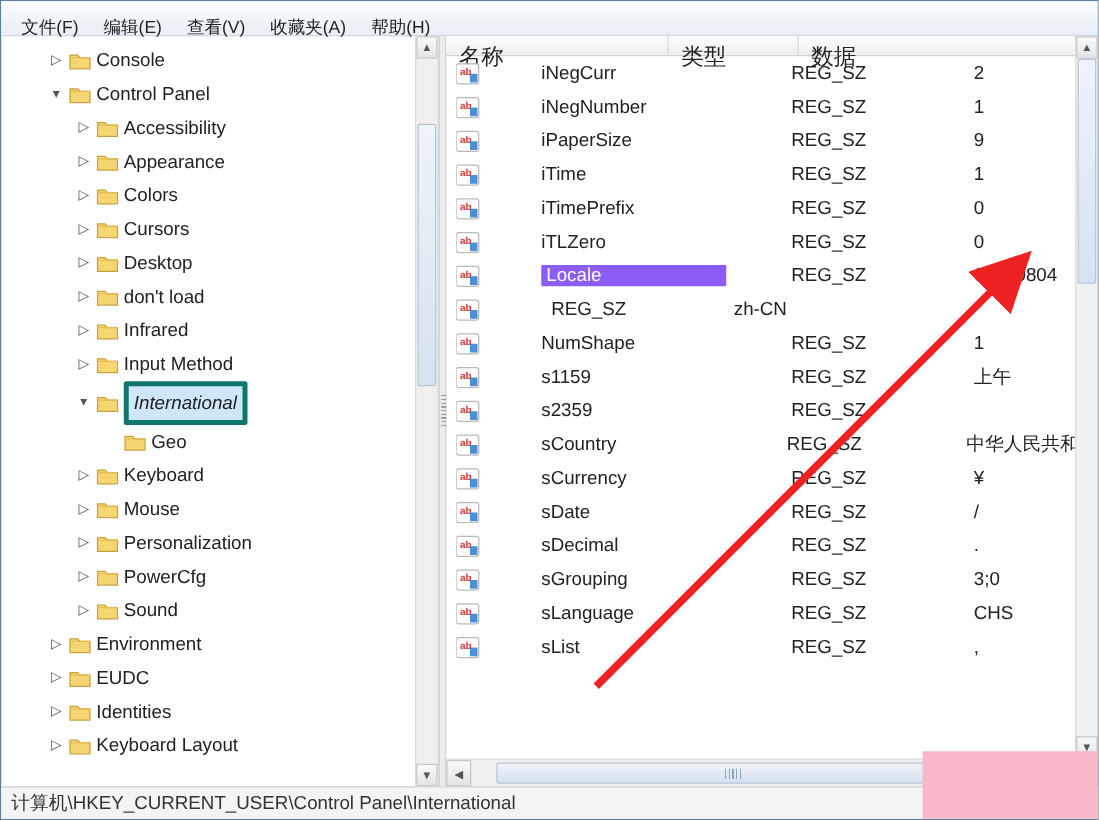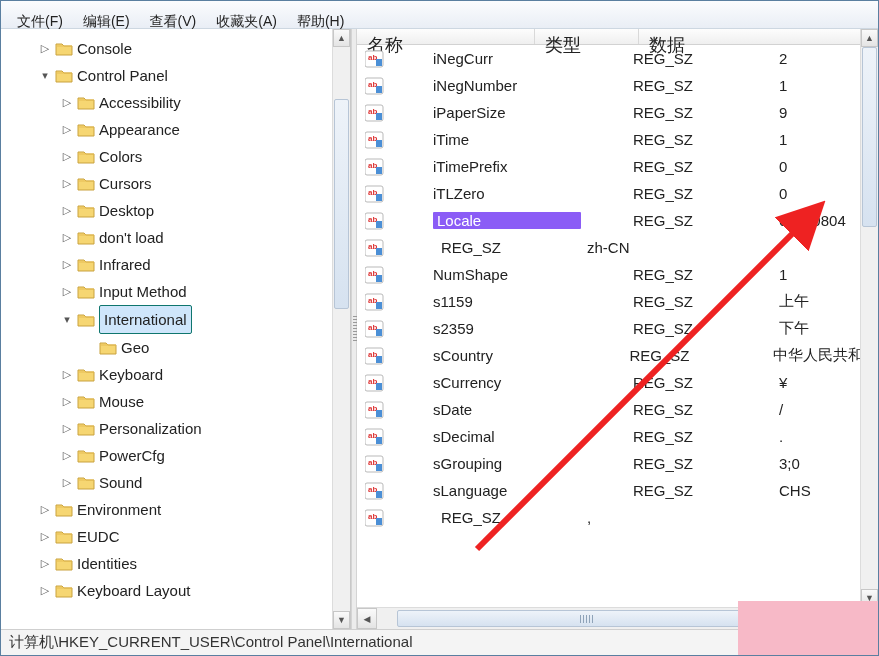--- a/index.html
+++ b/index.html
@@ -33,21 +33,21 @@
   .tree-pane {
     width: 350px; border-right: 1px solid #c8c8c8; overflow: hidden; position: relative;
   }
   .tree-scroll { position:absolute; inset:0; overflow:hidden; padding: 6px 0 6px 6px; }
   .tree ul { list-style: none; margin: 0; padding-left: 22px; }
   .tree > ul { padding-left: 10px; }
   .tree li { position: relative; font-size: 15px; color: #222; line-height: 27px; white-space: nowrap; }
   .tree .row { display: flex; align-items: center; gap: 4px; padding-right:6px; }
   .tree .exp { width: 12px; text-align: center; color: #555; font-size: 11px; display:inline-block; }
   .folder-icon { width: 18px; height: 15px; }
-  .tree .sel { background: #cfe6fb; border: 1px solid #0f766e; border-radius:2px; padding: 0 4px; }
+  .tree .sel { background: #cfe6fb; border: 4px solid #0f766e; border-radius:2px; padding: 0 4px; font-style: italic; }
   .splitter { width: 6px; background: #ececec; border-left:1px solid #d4d4d4; border-right:1px solid #d4d4d4; position:relative; }
   .splitter::after{ content:""; position:absolute; top:50%; left:1px; width:4px; height:26px; background:repeating-linear-gradient(#999,#999 1px,transparent 1px,transparent 3px); transform:translateY(-50%);}
   .list-pane { flex: 1; display:flex; flex-direction:column; min-width:0; position:relative; }
   .cols { height: 16px; background: linear-gradient(#fdfdfd,#efefef); border-bottom:1px solid #d2d2d2;
           display:flex; font-size:18px; color:#222; }
   .col { padding: 4px 10px; border-right:1px solid #d9d9d9; }
   .col.name { width: 178px; }
   .col.type { width: 104px; }
   .col.data { flex:1; }
   .rows { flex:1; overflow:hidden; position:relative; }
@@ -388,21 +388,20 @@
             <span class="vname">s1159</span>
             <span class="vtype">REG_SZ</span>
             <span class="vdata">上午</span>
           </div>
           <div class="vrow">
             <svg class="vicon">
               <use href="#sz"></use>
             </svg>
             <span class="vname">s2359</span>
             <span class="vtype">REG_SZ</span>
-            <span class="vdata">下午</span>
           </div>
           <div class="vrow">
             <svg class="vicon">
               <use href="#sz"></use>
             </svg>
             <span class="vname">sCountry</span>
             <span class="vtype">REG_SZ</span>
             <span class="vdata">中华人民共和国</span>
           </div>
           <div class="vrow">
@@ -442,20 +441,21 @@
               <use href="#sz"></use>
             </svg>
             <span class="vname">sLanguage</span>
             <span class="vtype">REG_SZ</span>
             <span class="vdata">CHS</span>
           </div>
           <div class="vrow">
             <svg class="vicon">
               <use href="#sz"></use>
             </svg>
+            <span class="vname">sList</span>
             <span class="vtype">REG_SZ</span>
             <span class="vdata">,</span>
           </div>
         </div>
 
       <svg class="arrow-svg" style="left:60px; top:160px;" width="440" height="380">
         <defs>
             <marker id="ah" markerWidth="8" markerHeight="8" refX="6" refY="4" orient="auto">
           <path d="M0,0 L8,4 L0,8 Z" fill="#e22"></path>
             </marker>

